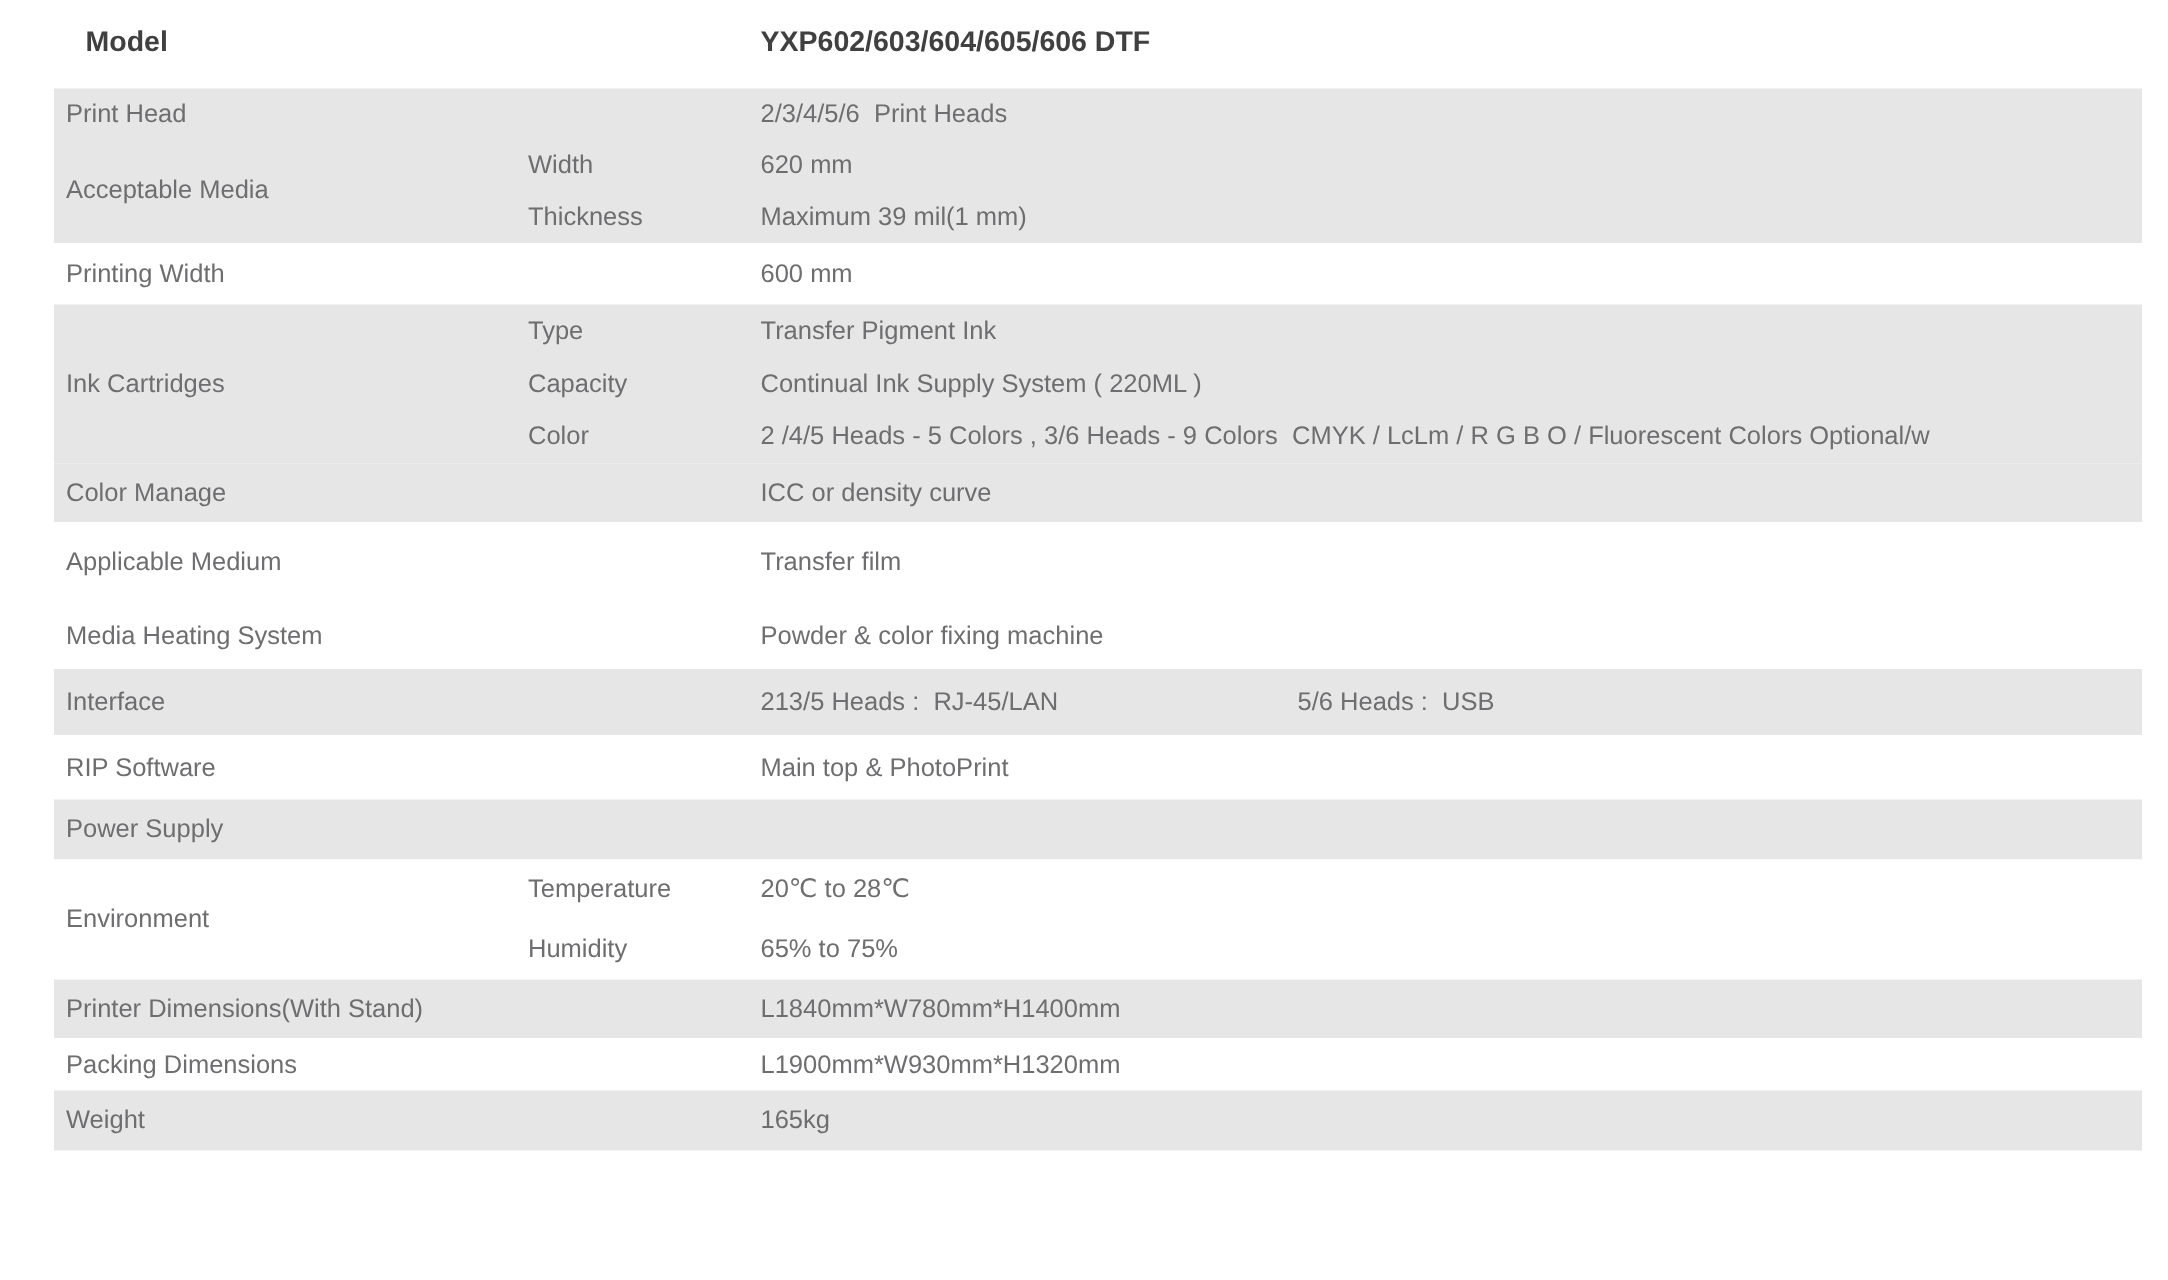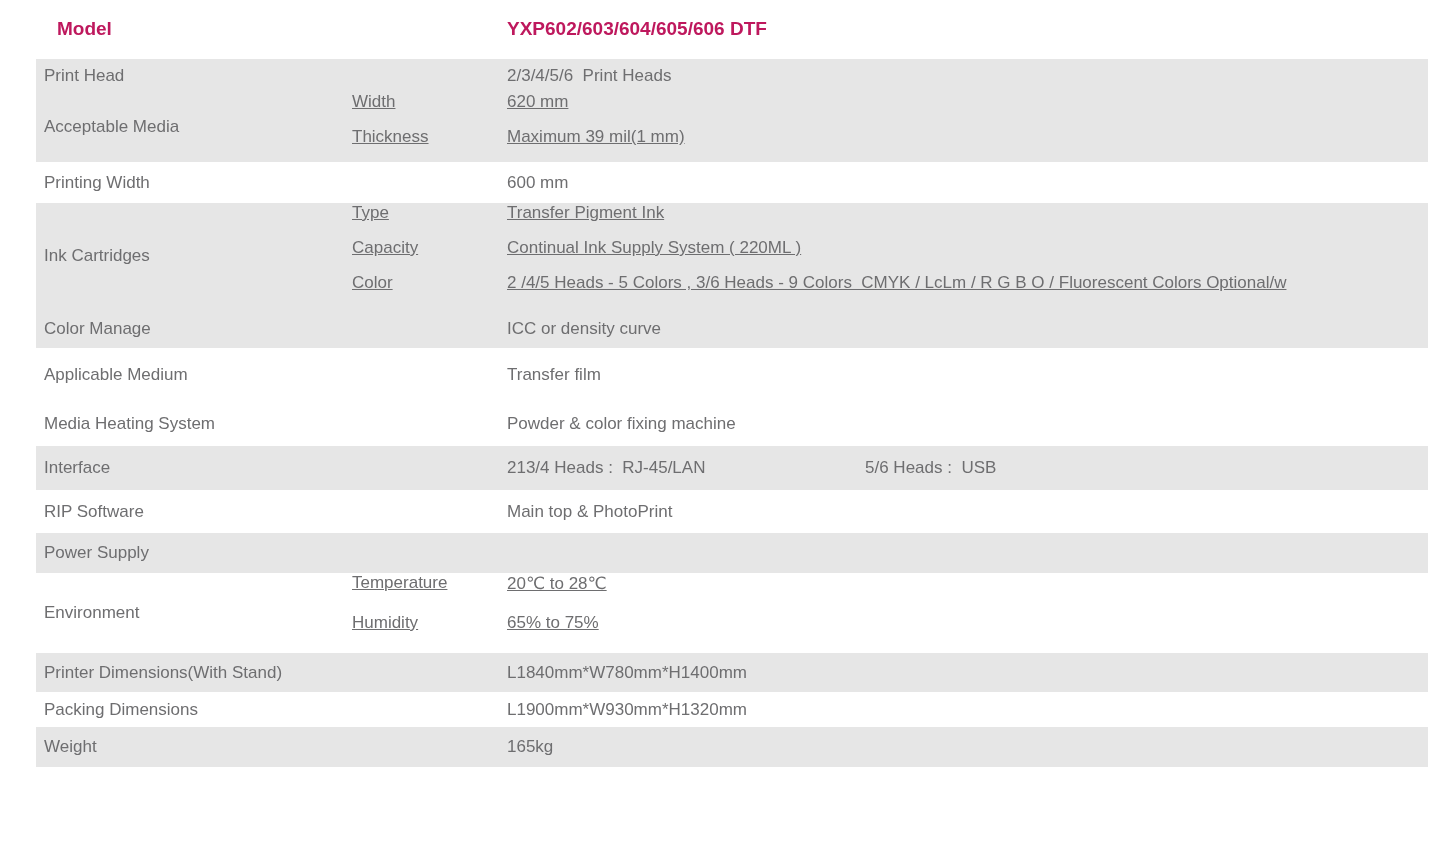--- a/index.html
+++ b/index.html
@@ -52,31 +52,30 @@
     overflow: hidden;
   }
   .subrows {
     flex: 1;
     min-width: 0;
     display: flex;
     flex-direction: column;
   }
   .subrow {
     display: flex;
-    align-items: flex-start;
-    text-decoration: underline;
+    align-items: center;
   }
   .header-row {
     height: 49px;
     align-items: flex-start;
     padding-top: 8px;
     box-sizing: border-box;
     font-size: 19px;
     font-weight: bold;
-    color: #be185d;
+    color: #404040;
   }
   .header-row .label-cell {
     padding-left: 21px;
     align-items: flex-start;
   }
   .iface-first {
     display: inline-block;
     width: 358px;
     flex-shrink: 0;
   }
@@ -152,21 +151,21 @@
   <div class="row" style="height:45px">
     <div class="cell label-cell">Media Heating System</div>
     <div class="cell sub-cell"></div>
     <div class="cell value-cell">Powder &amp; color fixing machine</div>
   </div>
 
   <div class="row gray" style="height:44px">
     <div class="cell label-cell">Interface</div>
     <div class="cell sub-cell"></div>
     <div class="cell value-cell">
-      <span class="iface-first">213/4 Heads :  RJ-45/LAN</span>
+      <span class="iface-first">213/5 Heads :  RJ-45/LAN</span>
       <span>5/6 Heads :  USB</span>
     </div>
   </div>
 
   <div class="row" style="height:43px">
     <div class="cell label-cell">RIP Software</div>
     <div class="cell sub-cell"></div>
     <div class="cell value-cell">Main top &amp; PhotoPrint</div>
   </div>
 

